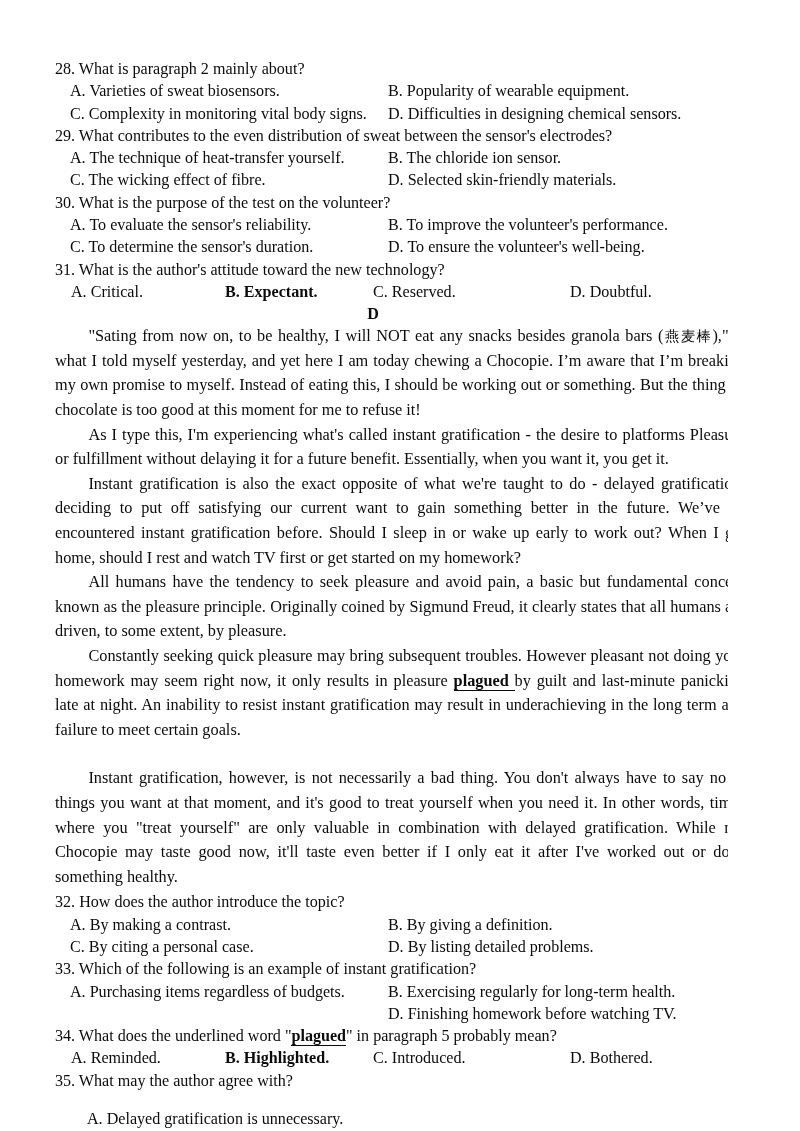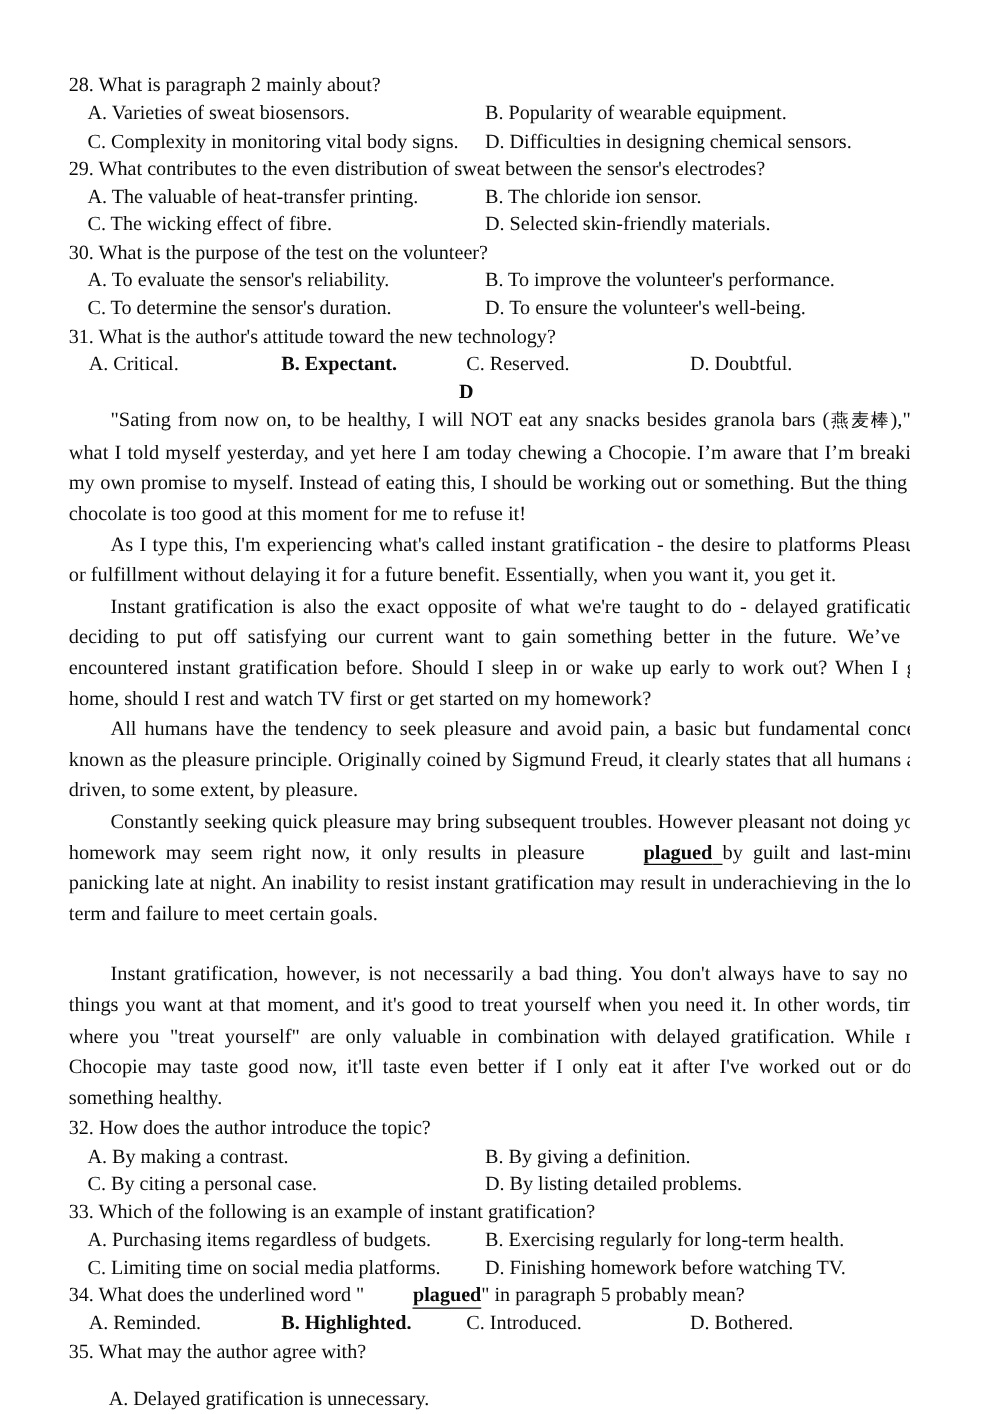--- a/index.html
+++ b/index.html
@@ -47,21 +47,21 @@
     top: 0;
     white-space: nowrap;
   }
   
   .c2-a { left: 15px; }
   .c2-b { left: 333px; }
   
   .c4-1 { left: 16px; }
   .c4-2 { left: 170px; font-weight: bold; }
   .c4-3 { left: 318px; }
-  .c4-4 { left: 497px; text-align: right; }
+  .c4-4 { left: 515px; text-align: right; }
   
   .opt-stack {
     font-size: 16.1px;
     line-height: 22.3px;
     margin: 16px;
     padding-left: 16px;
     white-space: nowrap;
   }
 
   
@@ -90,21 +90,20 @@
     margin-top: 24px;
   }
   .cn {
     font-family: Liberation Sans, sans-serif;
     font-size: 14.4px;
   }
   .ul-word {
     font-weight: bold;
     border-bottom: 1.4px solid #0b0b0b;
     padding-bottom: 0.5px;
-    margin-left: 39px;
   }
   .ul-trail {
     border-bottom: 1.4px solid #0b0b0b;
   }
   .gap-sm { height: 2px; }
 </style>
 </head>
 <body>
 
 <div class="page">
@@ -118,21 +117,21 @@
       </div>
       <div class="opt-row">
         <span class="opt c2-a">C. Complexity in monitoring vital body signs.</span>
         <span class="opt c2-b">D. Difficulties in designing chemical sensors.</span>
       </div>
     </div>
 
     <div>
       <p class="q-stem">29. What contributes to the even distribution of sweat between the sensor's electrodes?</p>
       <div class="opt-row">
-        <span class="opt c2-a">A. The valuable of heat-transfer printing.</span>
+        <span class="opt c2-a">A. The technique of heat-transfer yourself.</span>
         <span class="opt c2-b">B. The chloride ion sensor.</span>
       </div>
       <div class="opt-row">
         <span class="opt c2-a">C. The wicking effect of fibre.</span>
         <span class="opt c2-b">D. Selected skin-friendly materials.</span>
       </div>
     </div>
 
     <div>
       <p class="q-stem">30. What is the purpose of the test on the volunteer?</p>
@@ -181,21 +180,20 @@
       </div>
     </div>
 
     <div>
       <p class="q-stem">33. Which of the following is an example of instant gratification?</p>
       <div class="opt-row">
         <span class="opt c2-a">A. Purchasing items regardless of budgets.</span>
         <span class="opt c2-b">B. Exercising regularly for long-term health.</span>
       </div>
       <div class="opt-row">
-        <span class="opt c2-a">C. Limiting time on social media platforms.</span>
         <span class="opt c2-b">D. Finishing homework before watching TV.</span>
       </div>
     </div>
 
     <div>
       <p class="q-stem"><span>34. What does the underlined word "</span><span class="ul-word">plagued</span><span>" in paragraph 5 probably mean?</span></p>
       <div class="opt-row">
         <span class="opt c4-1">A. Reminded.</span>
         <span class="opt c4-2">B. Highlighted.</span>
         <span class="opt c4-3">C. Introduced.</span>

